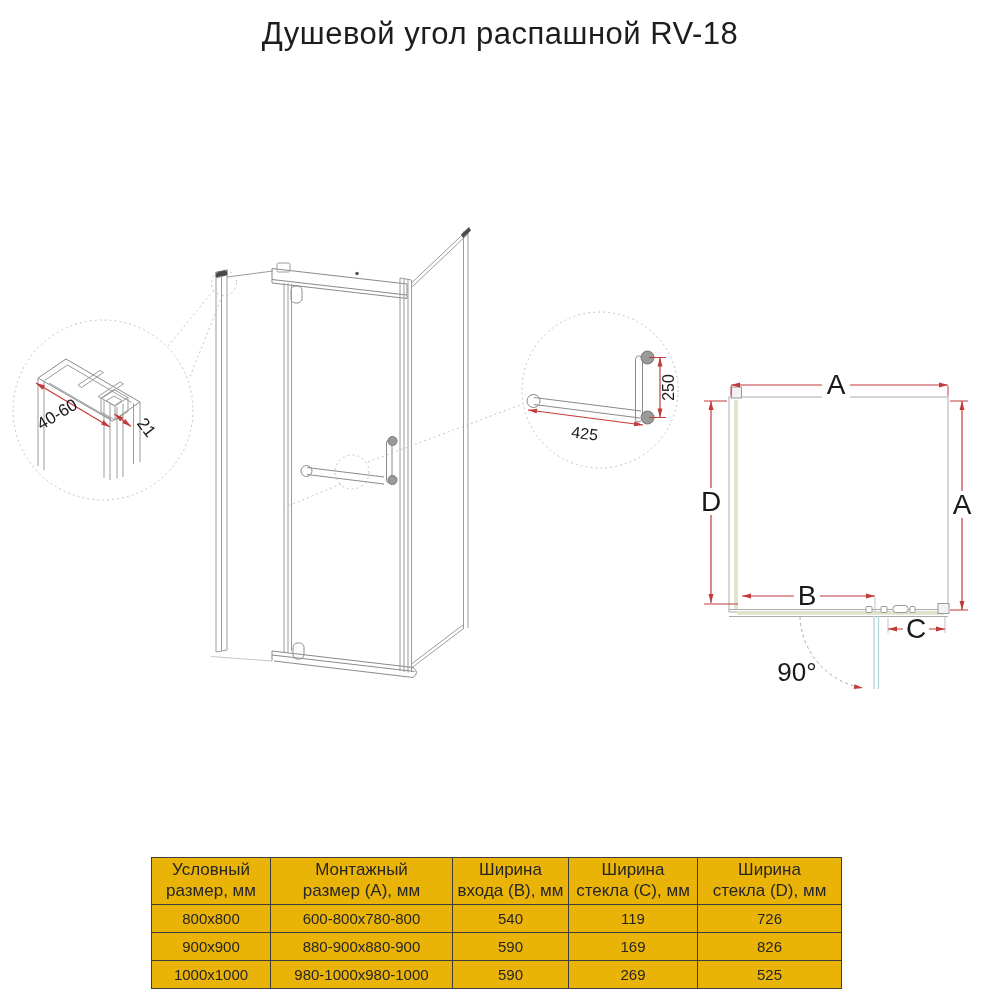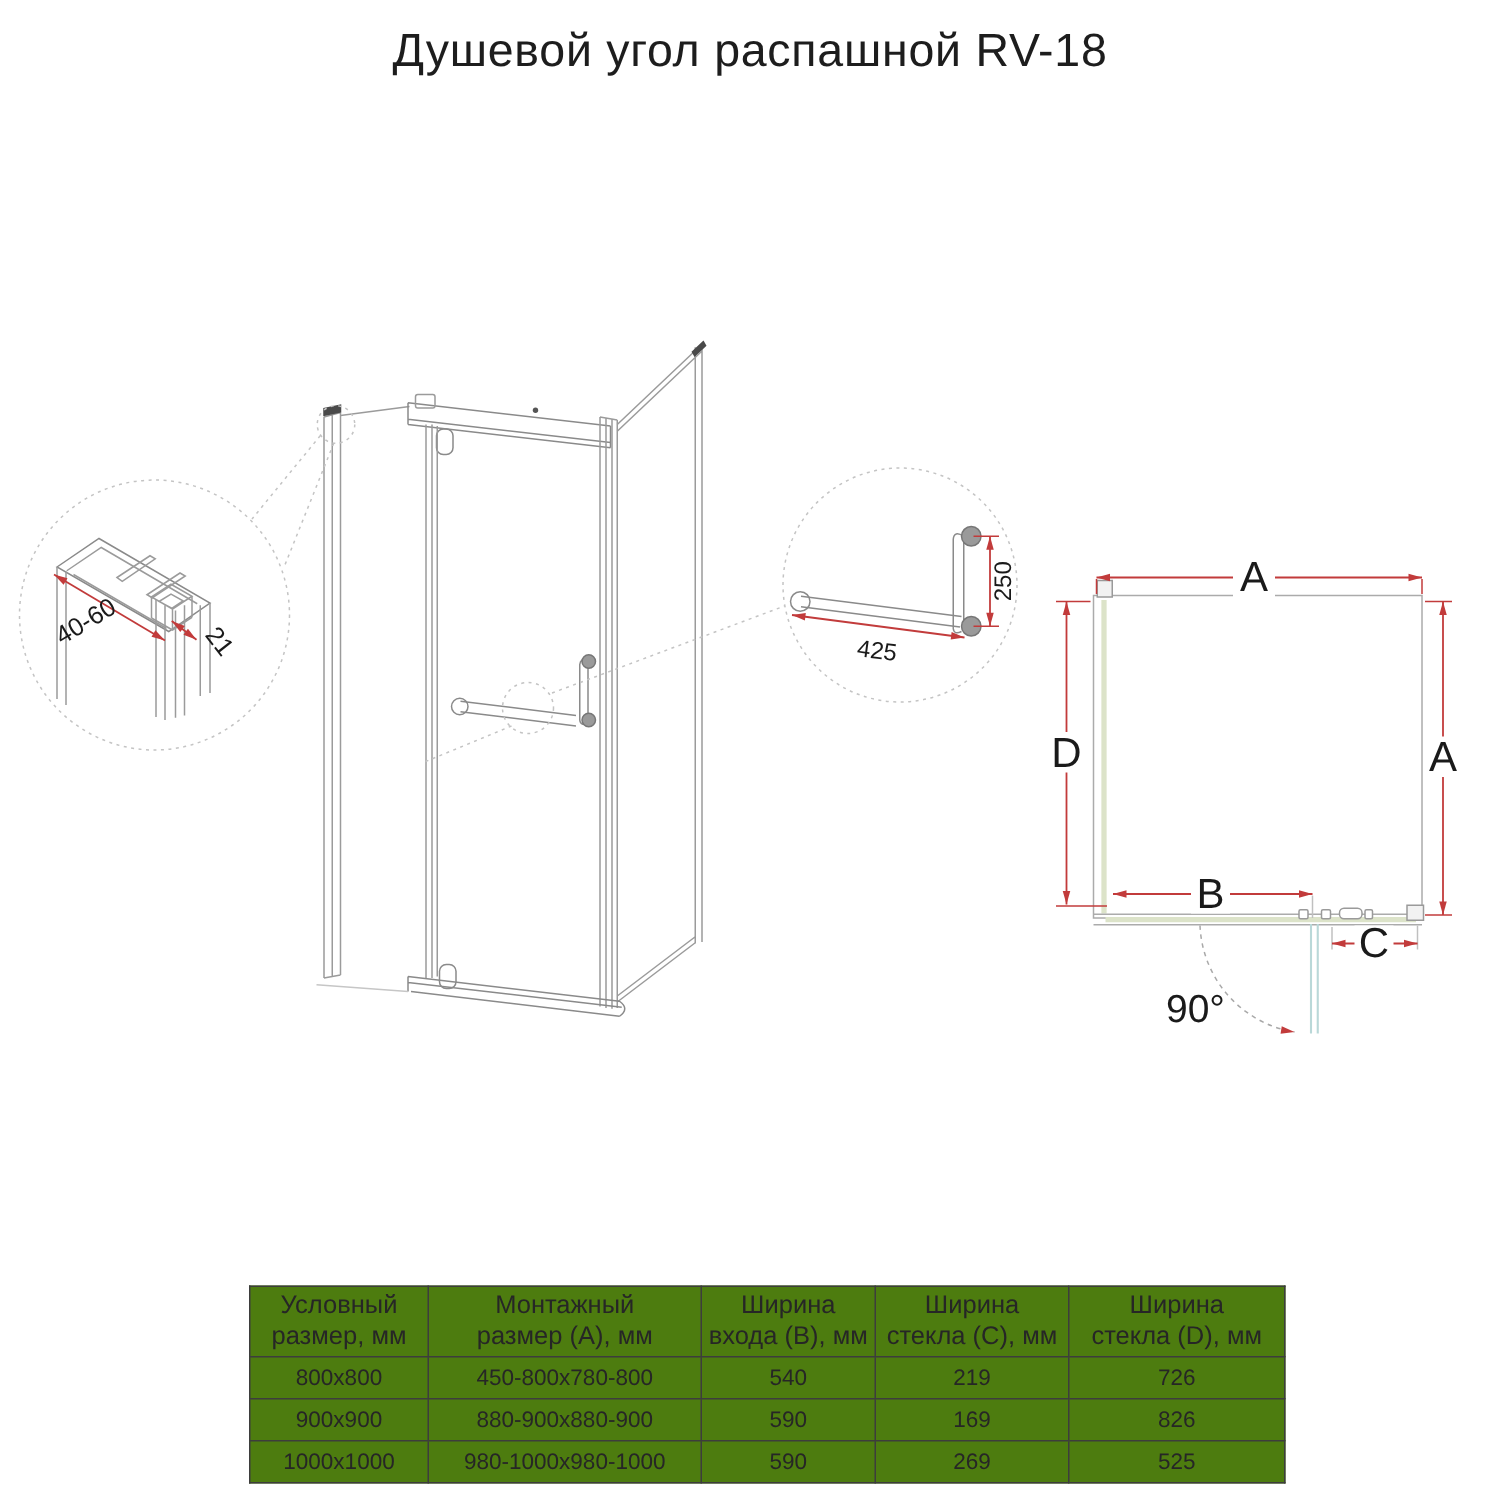--- a/index.html
+++ b/index.html
@@ -18,22 +18,22 @@
   .dim-label{font-size:17px;}
   .dim-label-s{font-size:16px;}
   .dim{stroke:#c23b3b;stroke-width:1.2;}
   .dimtick{stroke:#c23b3b;stroke-width:1;}
   .arr{fill:#c23b3b;stroke:none;}
   .ln{stroke:#9b9b9b;stroke-width:1;fill:none;}
   .lnd{stroke:#8a8a8a;stroke-width:1;fill:none;}
   .dash{stroke:#c4c4c4;stroke-width:1;fill:none;stroke-dasharray:2 3;}
   .gap{fill:#ffffff;stroke:none;}
   table.sizes{
-    position:absolute;left:166px;top:857px;border-collapse:collapse;table-layout:fixed;
-    background:#4d7c0f;
+    position:absolute;left:151px;top:857px;border-collapse:collapse;table-layout:fixed;
+    background:#eab308;
   }
   table.sizes th,table.sizes td{
     border:1px solid #3d3d3d;text-align:center;vertical-align:middle;color:#262626;
     overflow:hidden;
   }
   table.sizes th{
     font-size:17px;font-weight:400;line-height:1.22;white-space:pre-line;
     height:44px;padding:1px 2px;
   }
   table.sizes td{font-size:15px;height:27px;padding:0;}
@@ -208,23 +208,23 @@
 входа (B), мм</th>
       <th>Ширина
 стекла (C), мм</th>
       <th>Ширина
 стекла (D), мм</th>
     </tr>
   </thead>
   <tbody>
     <tr>
       <td>800x800</td>
-      <td>450-800x780-800</td>
+      <td>600-800x780-800</td>
       <td>540</td>
-      <td>219</td>
+      <td>119</td>
       <td>726</td>
     </tr>
     <tr>
       <td>900x900</td>
       <td>880-900x880-900</td>
       <td>590</td>
       <td>169</td>
       <td>826</td>
     </tr>
     <tr>

